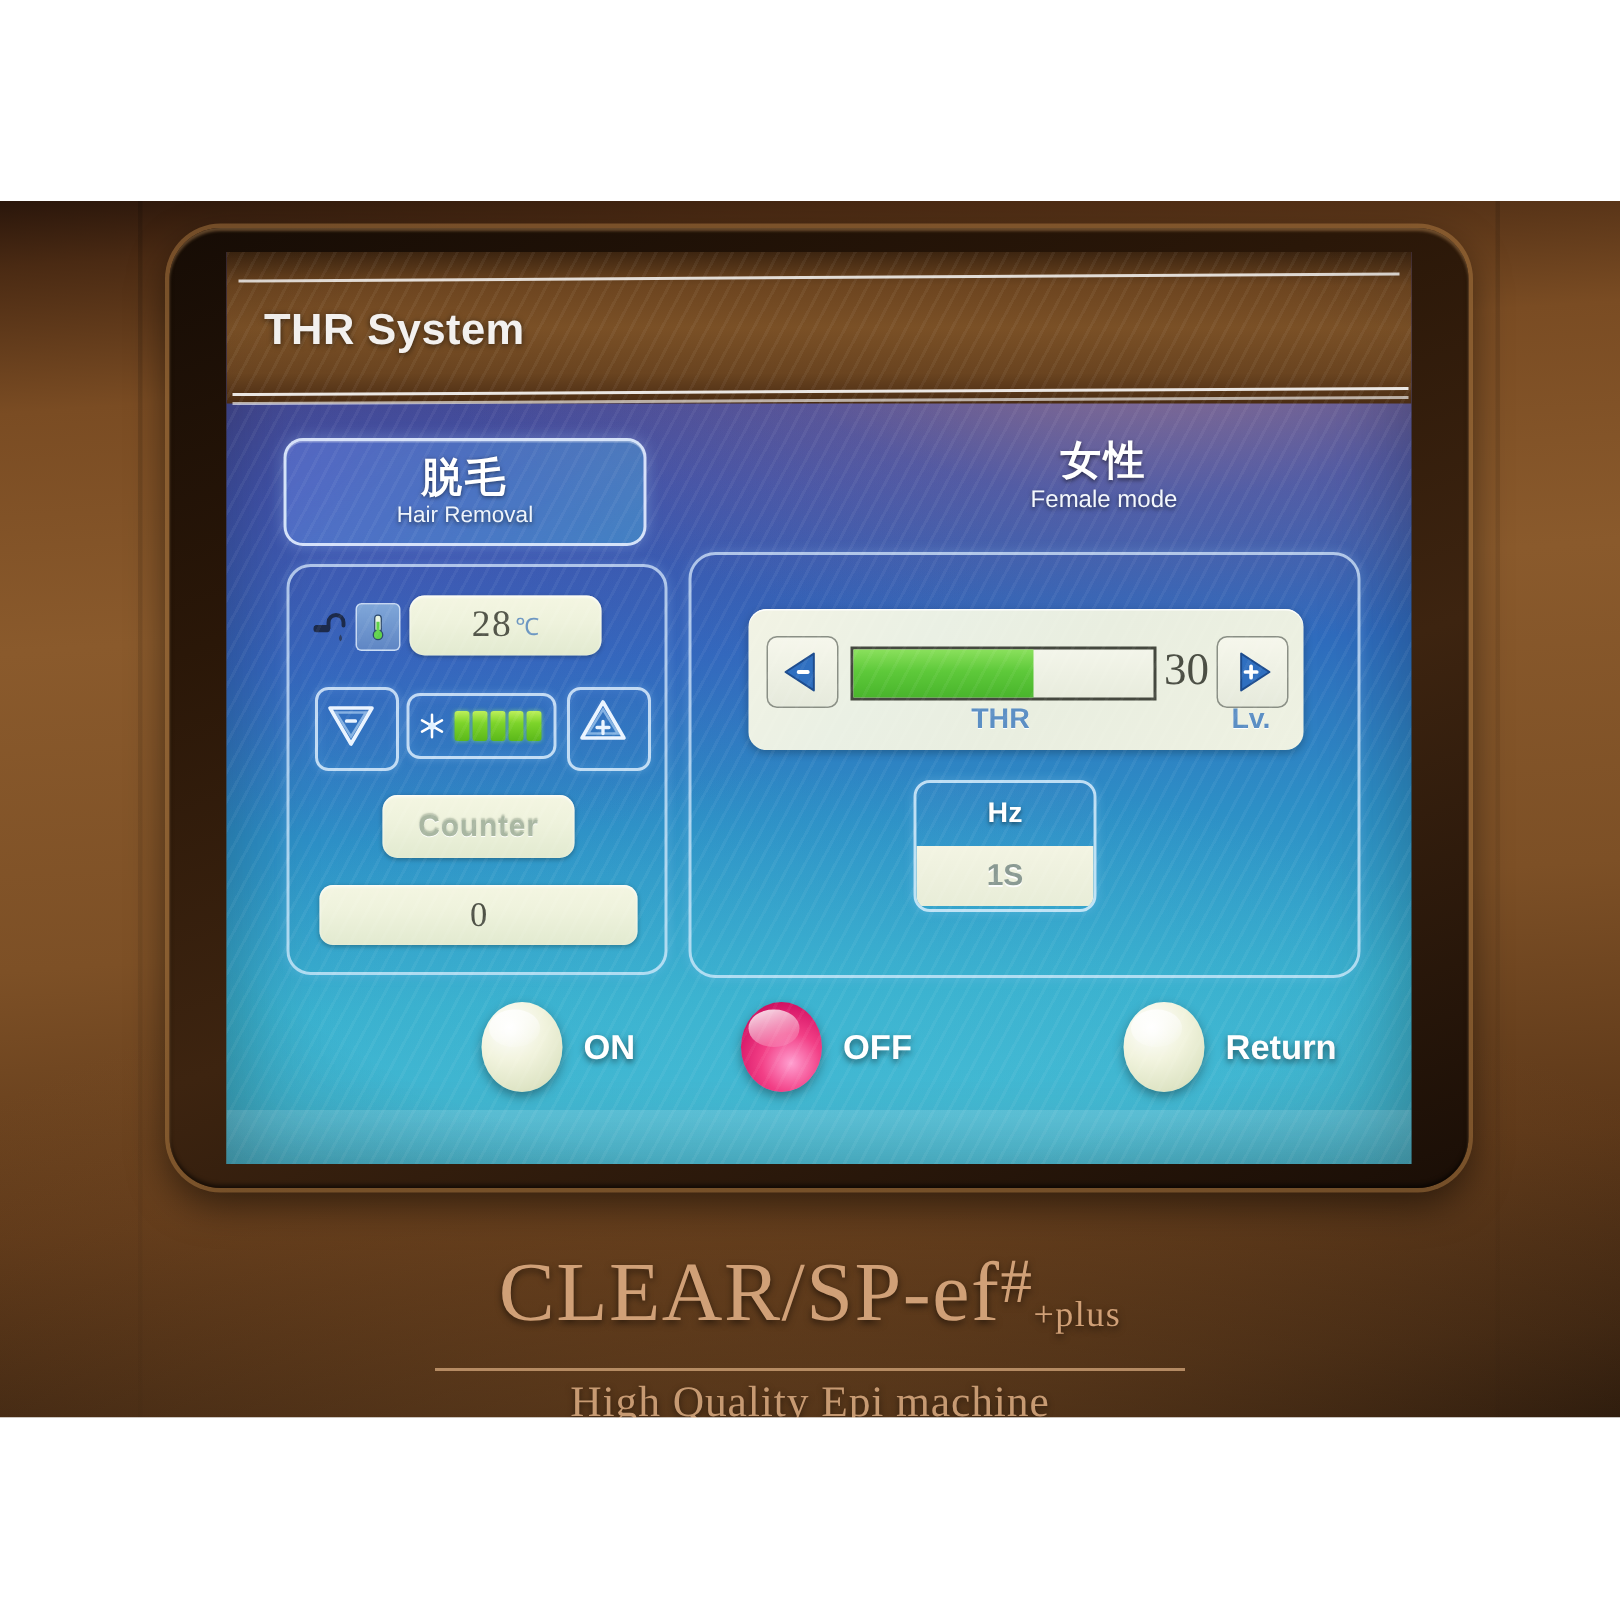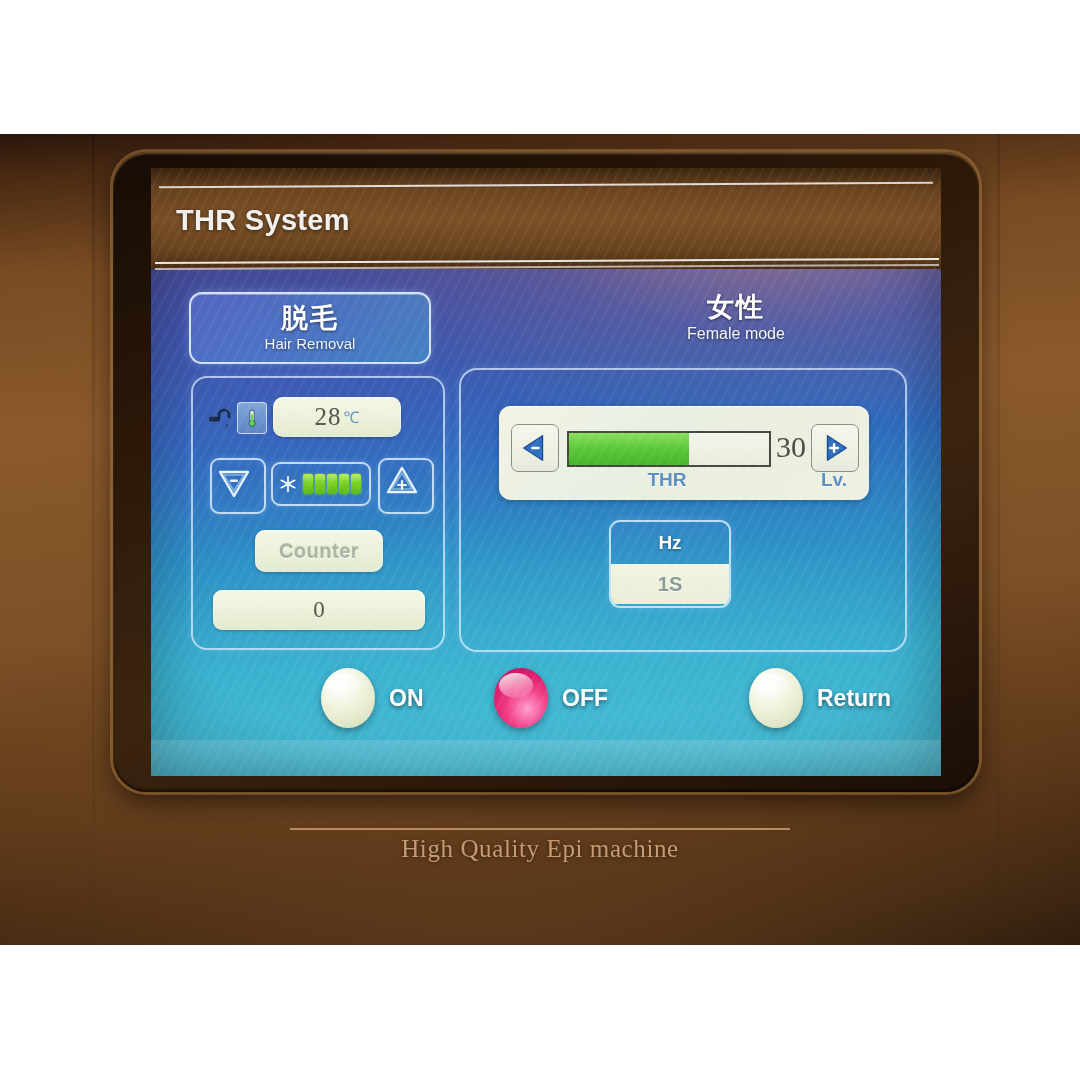--- a/index.html
+++ b/index.html
@@ -158,21 +158,21 @@
   #lcd-band{position:absolute;left:0;bottom:0;width:790px;height:36px;
     background:linear-gradient(180deg,rgba(255,255,255,.14),rgba(255,255,255,.05));}
 
   
   #brand{position:absolute;left:0;top:690px;width:1080px;text-align:center;}
   #brand-main{color:#d0a077;font-family:"Liberation Serif",serif;font-size:56px;line-height:62px;
     letter-spacing:1px;text-shadow:0 2px 5px rgba(0,0,0,.55);}
   #brand-hash{font-size:42px;vertical-align:12px;}
   #brand-plus{font-size:24px;vertical-align:-4px;}
   #brand-rule{width:500px;height:2px;background:rgba(214,168,124,.75);margin:4px auto 5px;}
-  #brand-sub{color:#c79a72;font-family:"Liberation Serif",serif;font-size:25px;letter-spacing:.6px;
+  #brand-sub{color:#c79a72;font-family:"Liberation Serif",serif;font-size:29px;letter-spacing:.6px;
     text-shadow:0 1px 4px rgba(0,0,0,.5);}
 </style>
 </head>
 <body>
 
 <div id="stage">
 
   <div id="device">
     <div id="body-seam"></div>
     <div id="body-seam-r"></div>
@@ -320,20 +320,21 @@
           </div>
         </div>
 
         <div id="lcd-band"></div>
         <div id="lcd-sheen"></div>
         <div id="lcd-vig"></div>
       </div>
     </div>
 
     <div id="brand">
+      <div id="brand-main"><span>CLEAR/SP-ef</span><span id="brand-hash">#</span><span id="brand-plus">+plus</span></div>
       <div id="brand-rule"></div>
       <div id="brand-sub">High Quality Epi machine</div>
     </div>
   </div>
 
   <div class="letterbox" id="lb-top"></div>
   <div class="letterbox" id="lb-bot"></div>
 </div>
 
 </body></html>

